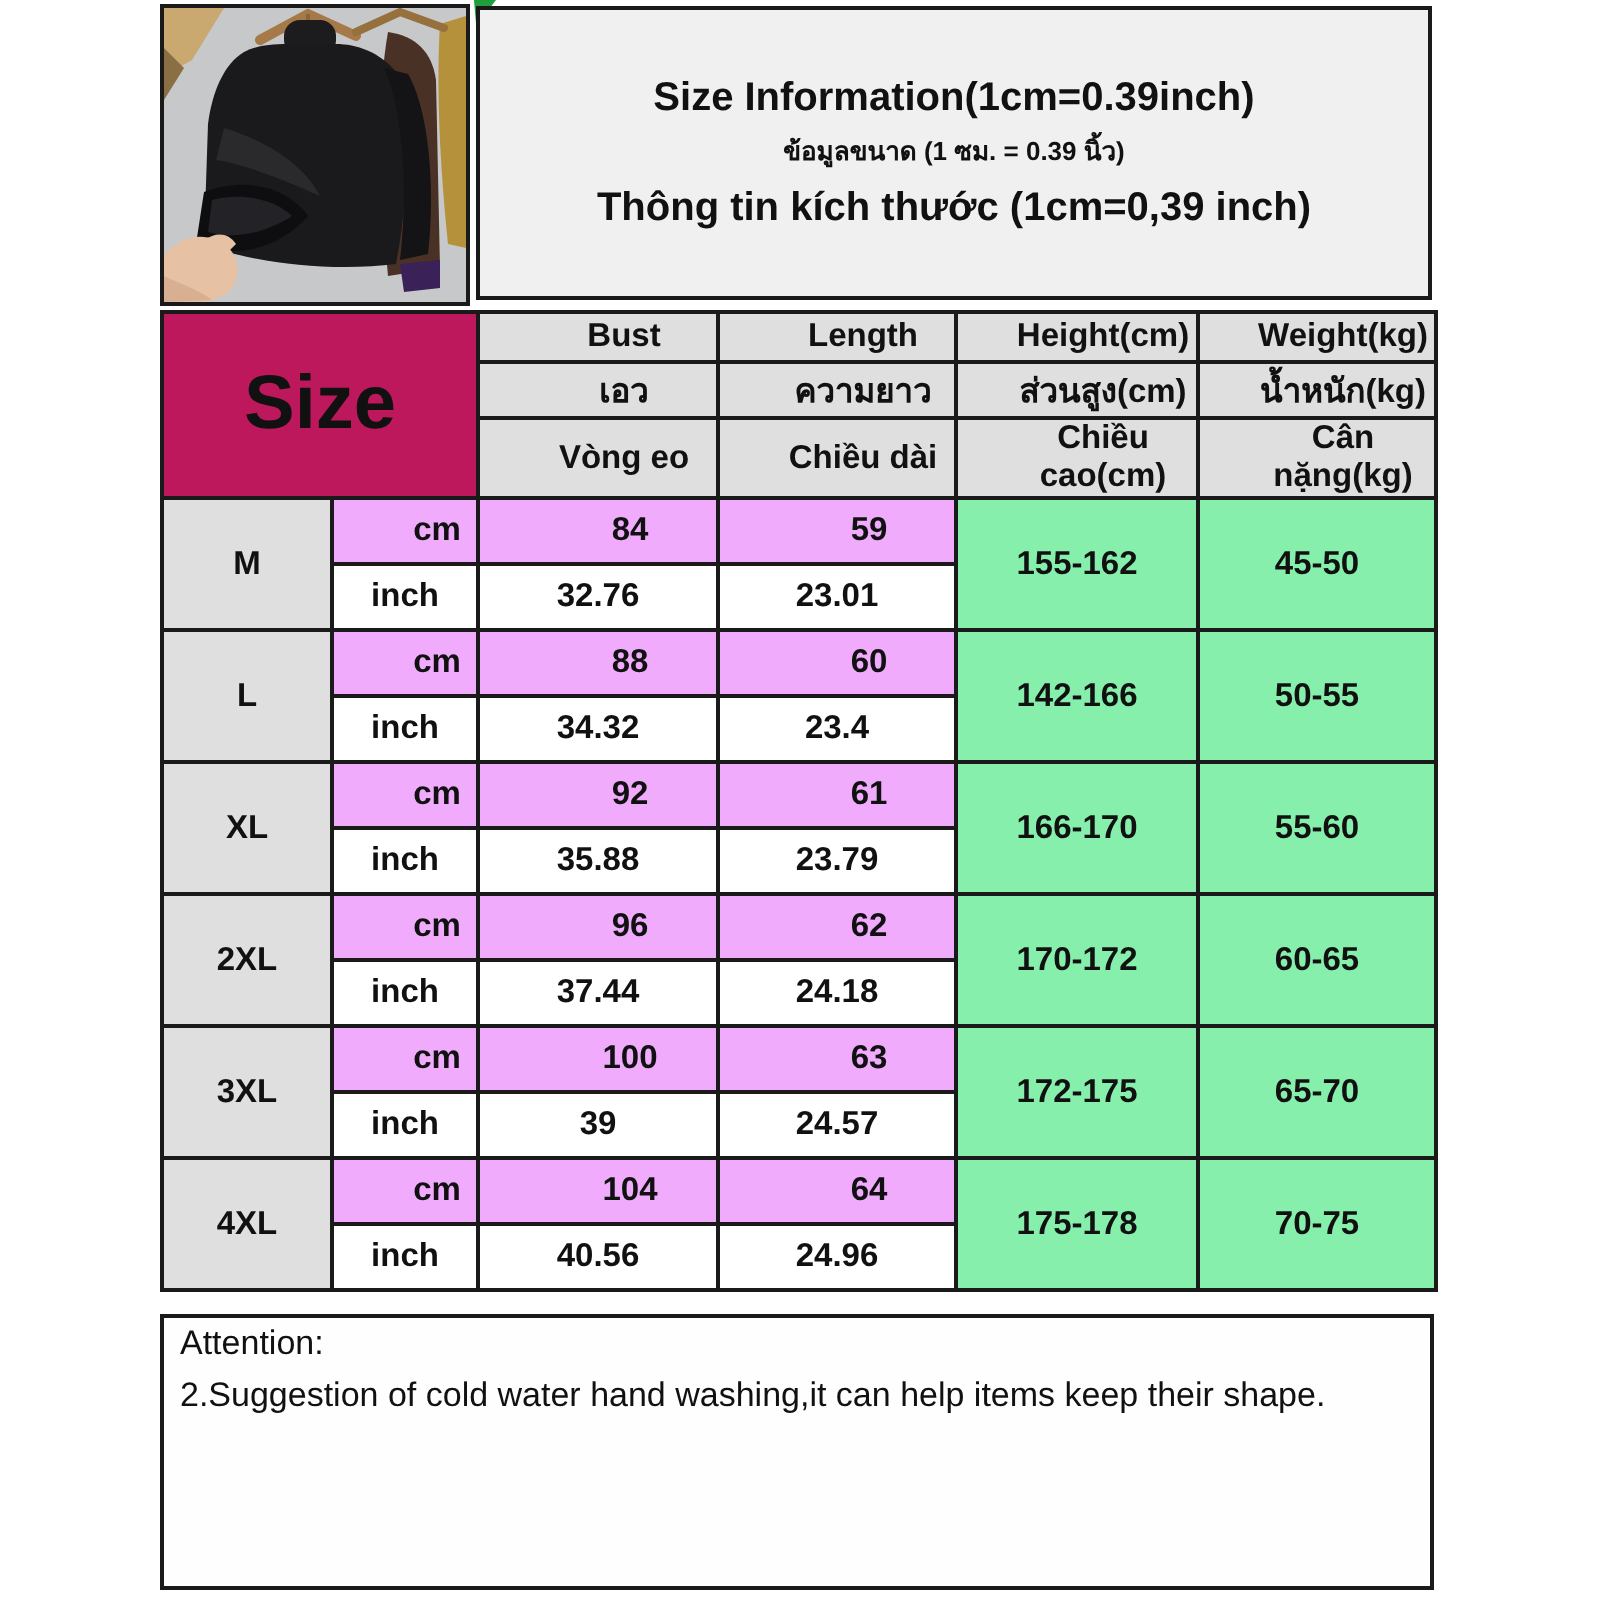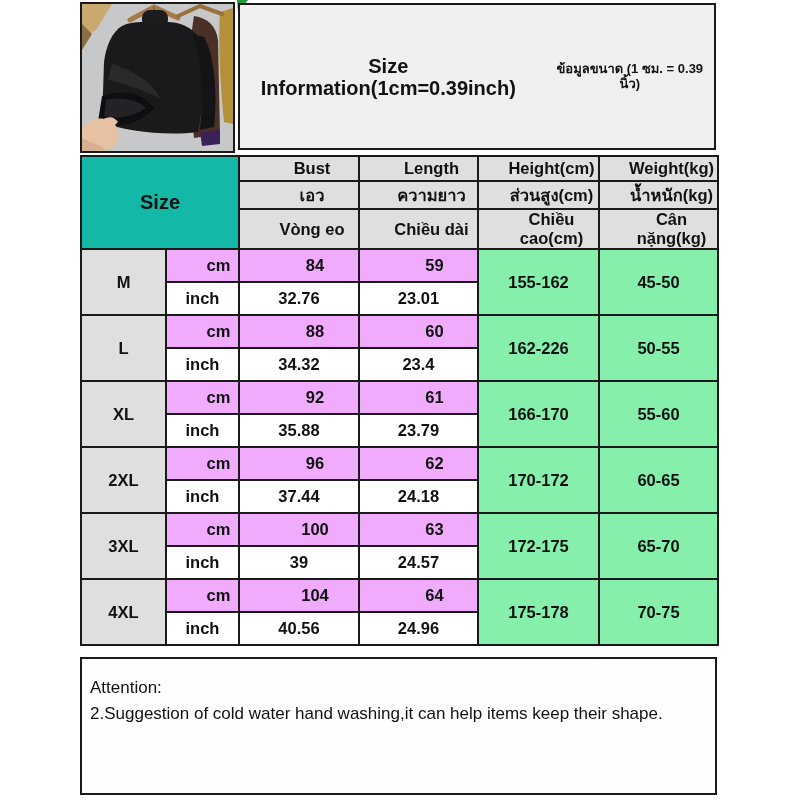--- a/index.html
+++ b/index.html
@@ -7,36 +7,36 @@
   .canvas{position:relative;width:800px;height:800px;background:#fff;overflow:hidden;}
 
   
   .photo{position:absolute;left:80px;top:2px;width:155px;height:151px;border:2px solid #1a1a1a;box-sizing:border-box;overflow:hidden;background:#c7c8ca;}
   .photo svg{display:block;}
 
   
   .corner-accent{position:absolute;left:237px;top:0;width:11px;height:13px;background:#1f9e3c;clip-path:polygon(0 0,100% 0,10% 100%);}
 
   
-  .title-box{position:absolute;left:238px;top:3px;width:478px;height:147px;border:2px solid #1a1a1a;box-sizing:border-box;background:#f0f0f0;display:flex;flex-direction:row;justify-content:center;align-items:center;gap:9px;}
+  .title-box{position:absolute;left:238px;top:3px;width:478px;height:147px;border:2px solid #1a1a1a;box-sizing:border-box;background:#f0f0f0;display:flex;flex-direction:column;justify-content:center;align-items:center;gap:9px;}
   .title-line{font-weight:bold;font-size:20px;line-height:1.1;text-align:center;}
   .title-line.th{font-size:13px;}
 
   
   .size-table{position:absolute;left:80px;top:155px;width:637px;border-collapse:collapse;table-layout:fixed;}
   .size-table td{border:2px solid #1a1a1a;text-align:center;vertical-align:middle;font-weight:bold;font-size:16.5px;padding:0;overflow:hidden;}
   .size-table td.hdr{background:#dfdfdf;height:23px;padding-left:26px;}
-  .size-table td.corner{background:#14b8a6;font-size:20px;}
+  .size-table td.corner{background:#be185d;font-size:38px;}
   .size-table td.size-label{background:#dfdfdf;}
   .size-table td.cm-row{background:#f0abfc;height:31px;padding-left:32px;}
   .size-table td.inch-row{background:#ffffff;height:31px;}
   .size-table td.range{background:#86efac;}
 
   
-  .attention{position:absolute;left:80px;top:657px;width:637px;height:138px;border:2px solid #1a1a1a;box-sizing:border-box;background:#fefefe;padding:16px 8px;box-sizing:border-box;}
+  .attention{position:absolute;left:80px;top:657px;width:637px;height:138px;border:2px solid #1a1a1a;box-sizing:border-box;background:#fefefe;padding:0 8px;box-sizing:border-box;}
   .attention p{margin:0;font-size:17px;line-height:1.5;font-weight:normal;}
 </style>
 </head>
 <body>
 
 <div class="canvas">
 
   <div class="photo">
     <svg width="151" height="147" viewBox="0 0 151 147" xmlns="http://www.w3.org/2000/svg">
       <rect x="0" y="0" width="151" height="147" fill="#c7c8ca"></rect>
@@ -65,20 +65,21 @@
       <path d="M20,116 C26,112 32,112 36,118 L30,124 Z" fill="#e6c1a3"></path>
       <path d="M0,147 L0,134 C8,138 16,140 24,146 Z" fill="#d8b091"></path>
     </svg>
   </div>
 
   <div class="corner-accent"></div>
 
   <div class="title-box">
     <div class="title-line">Size Information(1cm=0.39inch)</div>
     <div class="title-line th">ข้อมูลขนาด (1 ซม. = 0.39 นิ้ว)</div>
+    <div class="title-line">Thông tin kích thước (1cm=0,39 inch)</div>
   </div>
 
   <table class="size-table">
     <colgroup>
       <col style="width:85px">
         <col style="width:73px">
         <col style="width:120px">
       <col style="width:119px">
         <col style="width:121px">
         <col style="width:119px">
@@ -116,21 +117,21 @@
         <td class="inch-row">inch</td>
         <td class="inch-row">32.76</td>
         <td class="inch-row">23.01</td>
       </tr>
 
       <tr>
         <td class="size-label" rowspan="2">L</td>
         <td class="cm-row">cm</td>
         <td class="cm-row">88</td>
         <td class="cm-row">60</td>
-        <td class="range" rowspan="2">162-226</td>
+        <td class="range" rowspan="2">142-166</td>
         <td class="range" rowspan="2">50-55</td>
       </tr>
       <tr>
         <td class="inch-row">inch</td>
         <td class="inch-row">34.32</td>
         <td class="inch-row">23.4</td>
       </tr>
 
       <tr>
         <td class="size-label" rowspan="2">XL</td>

